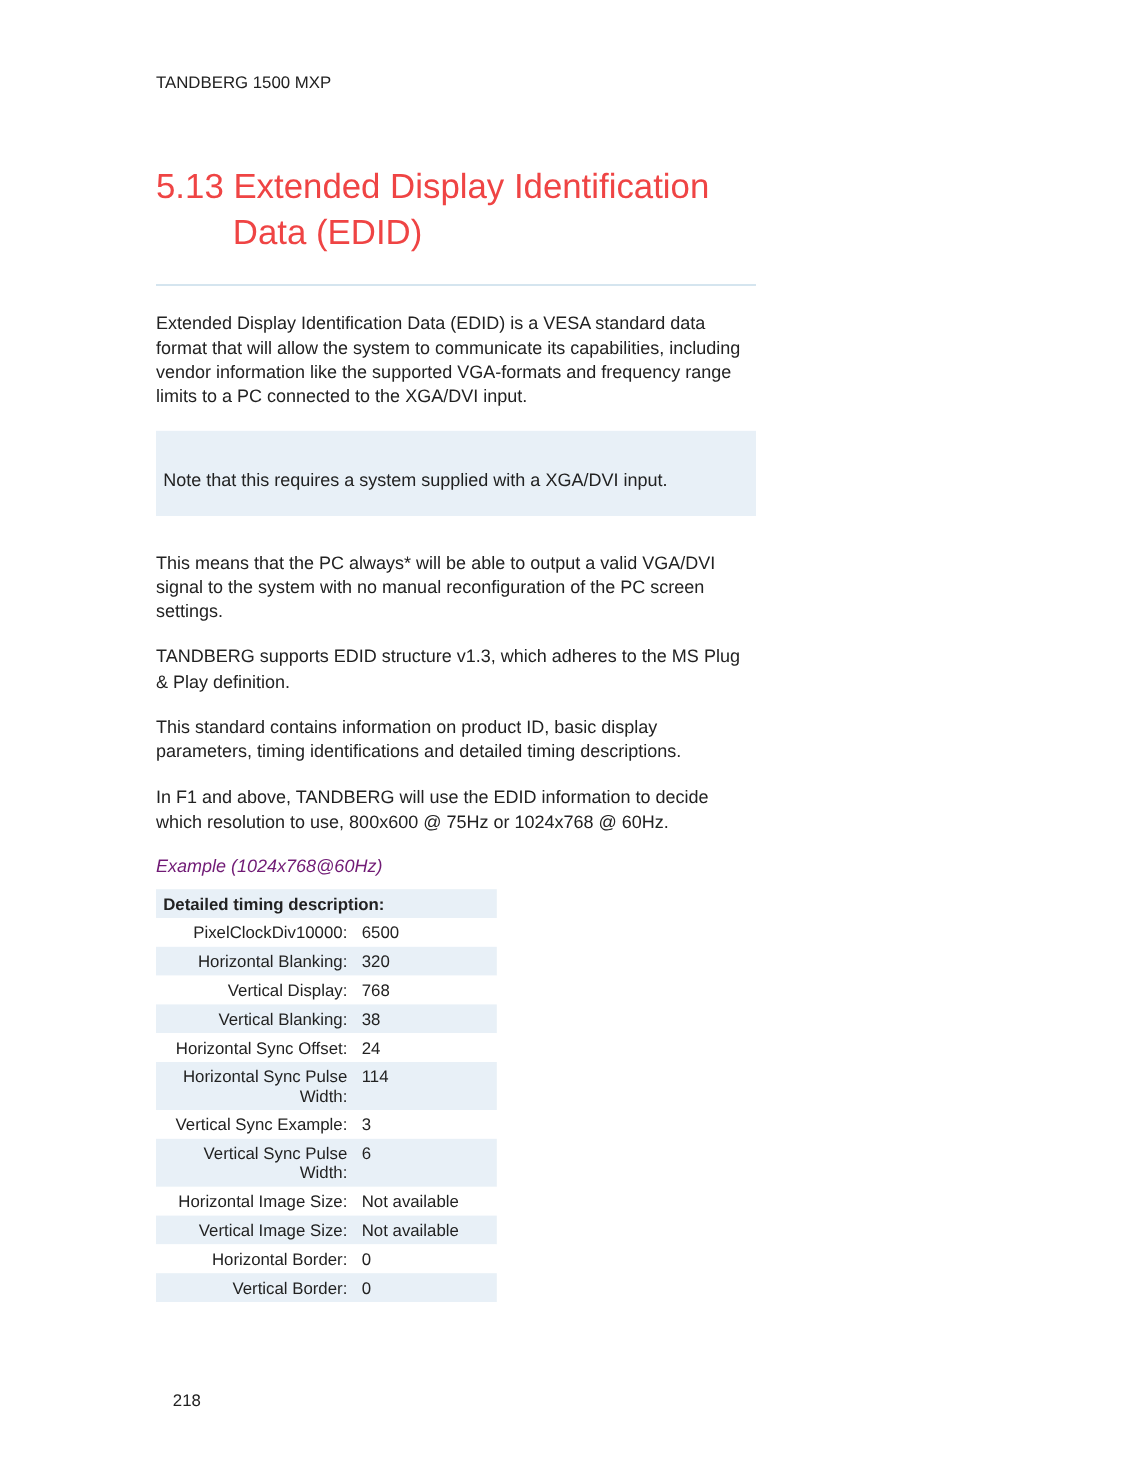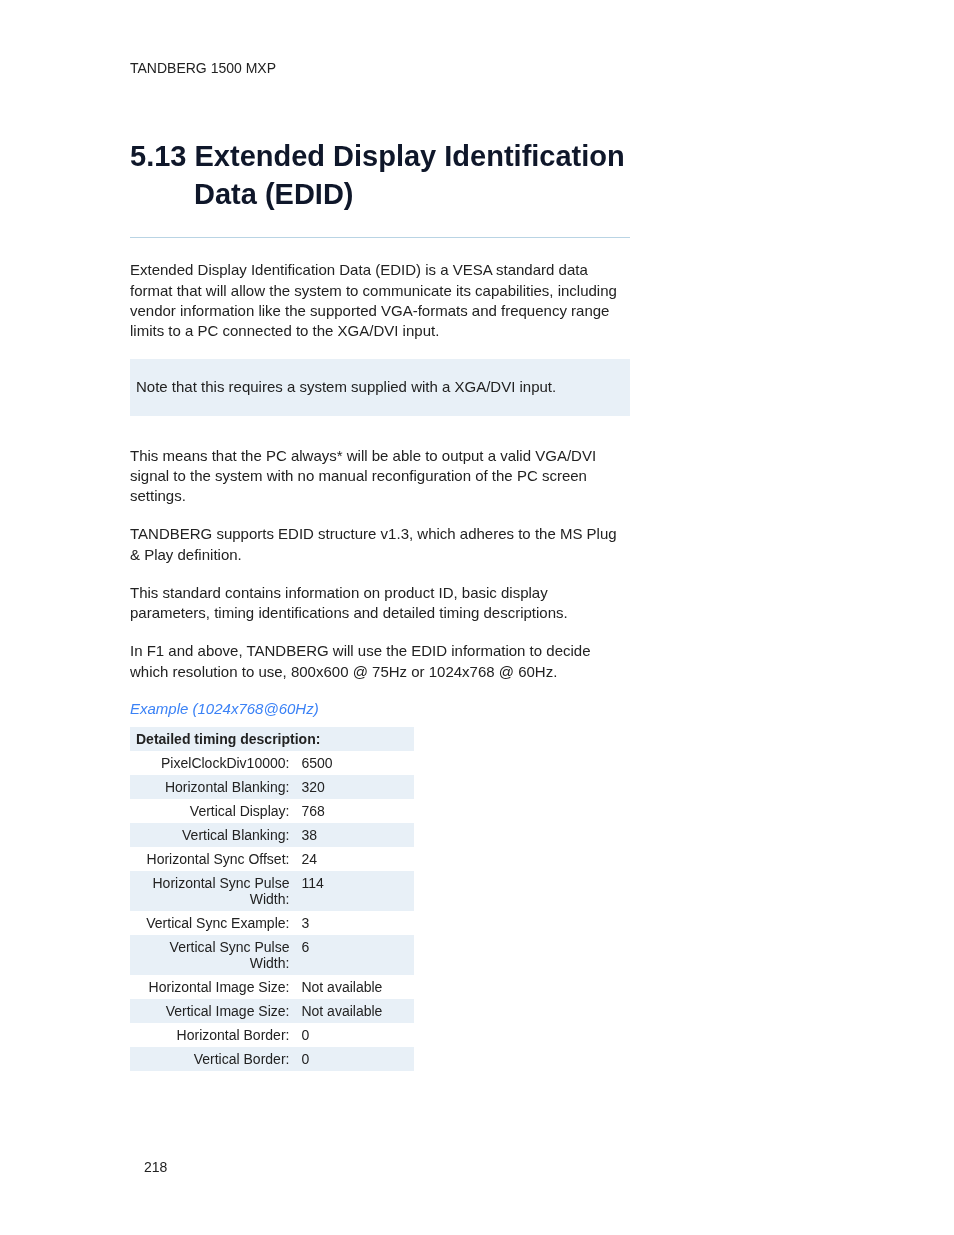--- a/index.html
+++ b/index.html
@@ -17,49 +17,49 @@
     padding: 60px 130px 70px 130px;
     position: relative;
   }
   .header {
     font-size: 14px;
     color: #222;
     margin-bottom: 62px;
   }
   h1.section-title {
     font-size: 29px;
-    font-weight: bold;
-    color: #0f172a;
+    font-weight: normal;
+    color: #ef4444;
     margin: 0 0 24px 0;
     line-height: 1.3;
     padding-left: 0;
   }
   h1.section-title .line2 {
     display: block;
     padding-left: 64px;
   }
   hr.sep {
     border: none;
     border-top: 1px solid #b9d4e4;
     margin: 18px 0 22px 0;
   }
   p {
     margin: 0 0 18px 0;
     line-height: 1.35;
     color: #222;
   }
   .note-box {
     background: #e8f0f7;
-    padding: 18px 10px 18px 6px;
+    padding: 32px 10px 18px 6px;
     margin: 14px 0 30px 0;
   }
   .note-box p { margin: 0; }
   .example-caption {
     font-style: italic;
-    color: #3b82f6;
+    color: #701a75;
     margin-bottom: 10px;
   }
   table.timing {
     border-collapse: collapse;
     width: 284px;
     font-size: 14px;
   }
   table.timing th {
     text-align: left;
     font-weight: bold;

